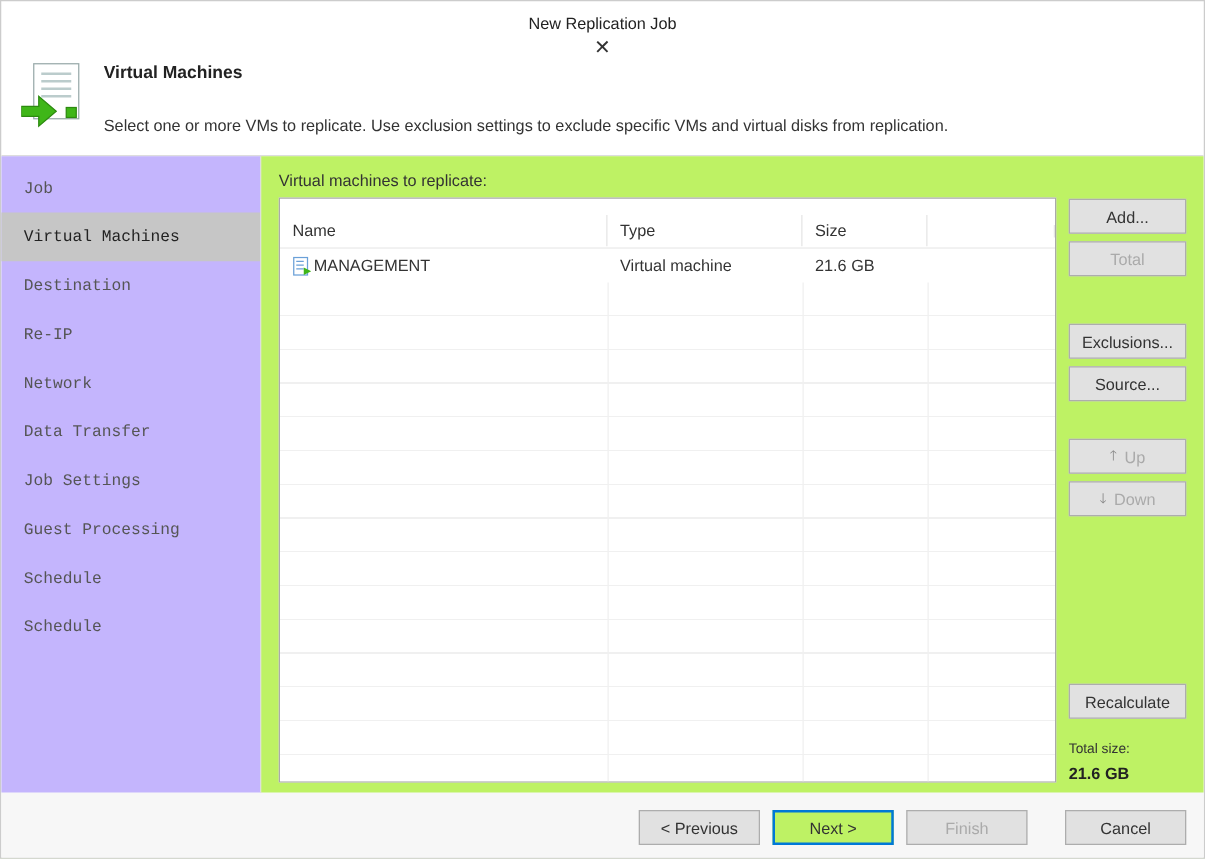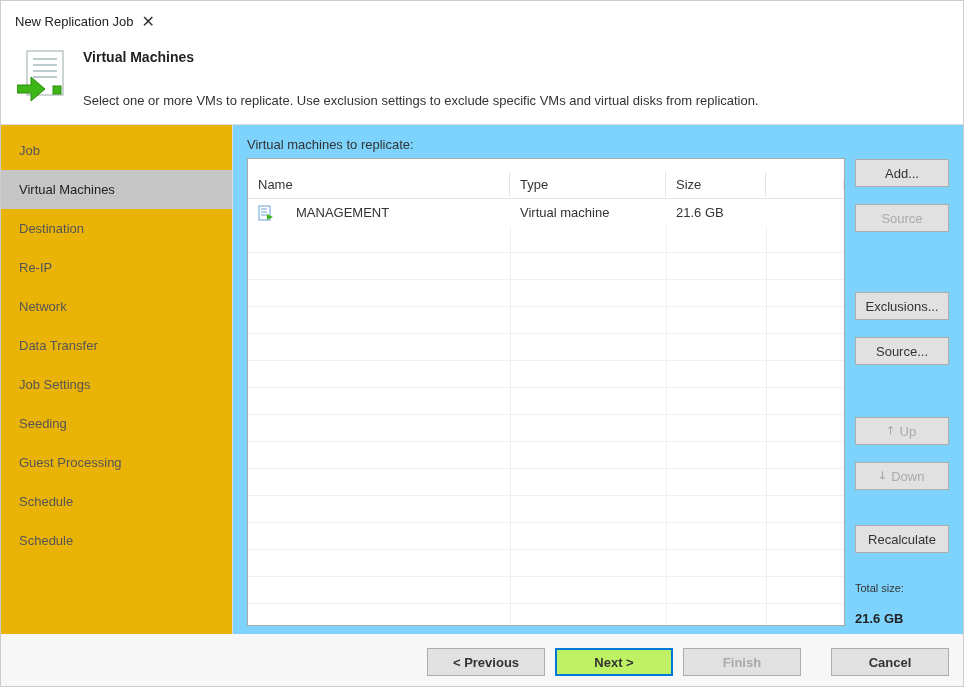--- a/index.html
+++ b/index.html
@@ -16,20 +16,21 @@
       height: 687px;
       overflow: hidden;
       border: 1px solid #ccc;
     }
     .titlebar {
       display: flex;
       justify-content: flex-start;
       align-items: center;
       padding: 10px 14px 8px 14px;
       height: 38px;
+      flex-direction: column;
     }
     .titlebar-title {
       font-size: 13px;
       color: #222;
     }
     .close-btn {
       font-size: 16px;
       color: #333;
       cursor: pointer;
       padding: 2px 8px;
@@ -58,39 +59,40 @@
       color: #333;
       margin-top: 28px;
     }
     .body-section {
       display: flex;
       height: 510px;
       background: #f7f7f7;
       border-top: 1px solid #ddd;
     }
     .sidebar {
-      width: 232px;
-      background: #eab308;
+      width: 208px;
+      background: #c4b5fd;
       border-right: 1px solid #ddd;
       padding-top: 6px;
+      font-family: Liberation Mono, monospace;
     }
     .sidebar-item {
       padding: 12px 18px;
       font-size: 13px;
       color: #555;
       cursor: pointer;
     }
     .sidebar-item.active {
       background: #c6c6c6;
       color: #222;
     }
     .main-panel {
       flex: 1;
       padding: 12px 14px 8px 14px;
-      background: #7dd3fc;
+      background: #bef264;
       display: flex;
       gap: 10px;
     }
     .table-area {
       flex: 1;
       display: flex;
       flex-direction: column;
     }
     .table-label {
       font-size: 13px;
@@ -141,33 +143,33 @@
       left: 0;
       right: 0;
       background: #fff;
     }
     .vm-row .cell {
       padding: 4px 10px;
       font-size: 13px;
       color: #333;
       display: flex;
       align-items: center;
-      gap: 22px;
+      gap: 1px;
     }
     .vm-icon {
       width: 16px;
       height: 16px;
       display: inline-block;
     }
     .side-buttons {
       width: 94px;
       display: flex;
       flex-direction: column;
       padding-top: 22px;
-      gap: 17px;
+      gap: 6px;
     }
     .btn {
       height: 28px;
       border: 1px solid #adadad;
       background: #e1e1e1;
       font-size: 13px;
       color: #333;
       cursor: pointer;
       display: flex;
       align-items: center;
@@ -199,22 +201,21 @@
     .footer {
       display: flex;
       justify-content: flex-end;
       align-items: center;
       padding: 12px 14px;
       gap: 10px;
       height: 56px;
       background: #f7f7f7;
     }
     .footer .btn {
-      width: 118px;
-      font-weight: bold;
+      width: 97px;
     }
     .footer .btn.primary {
       border: 2px solid #0078d7;
       background: #bef264;
     }
     .footer-gap {
       width: 10px;
     }
     .vgrid {
       position: absolute;
@@ -252,21 +253,20 @@
 
 <div class="body-section">
   <div class="sidebar">
     <div class="sidebar-item">Job</div>
     <div class="sidebar-item active">Virtual Machines</div>
     <div class="sidebar-item">Destination</div>
     <div class="sidebar-item">Re-IP</div>
     <div class="sidebar-item">Network</div>
     <div class="sidebar-item">Data Transfer</div>
     <div class="sidebar-item">Job Settings</div>
-    <div class="sidebar-item">Seeding</div>
     <div class="sidebar-item">Guest Processing</div>
     <div class="sidebar-item">Schedule</div>
     <div class="sidebar-item">Schedule</div>
   </div>
 
   <div class="main-panel">
     <div class="table-area">
       <div class="table-label">Virtual machines to replicate:</div>
       <div class="vm-table">
         <div class="vm-table-header">
@@ -294,21 +294,21 @@
             </div>
             <div class="cell col-type">Virtual machine</div>
             <div class="cell col-size">21.6 GB</div>
           </div>
         </div>
       </div>
     </div>
 
     <div class="side-buttons">
       <button class="btn">Add...</button>
-      <button class="btn disabled">Source</button>
+      <button class="btn disabled">Total</button>
       <div class="side-gap-small"></div>
       <button class="btn">Exclusions...</button>
       <button class="btn">Source...</button>
       <div class="side-gap-med"></div>
       <button class="btn disabled">
         <span class="arrow-icon">🡑</span>
         <span>Up</span>
       </button>
       <button class="btn disabled">
         <span class="arrow-icon">🡓</span>

